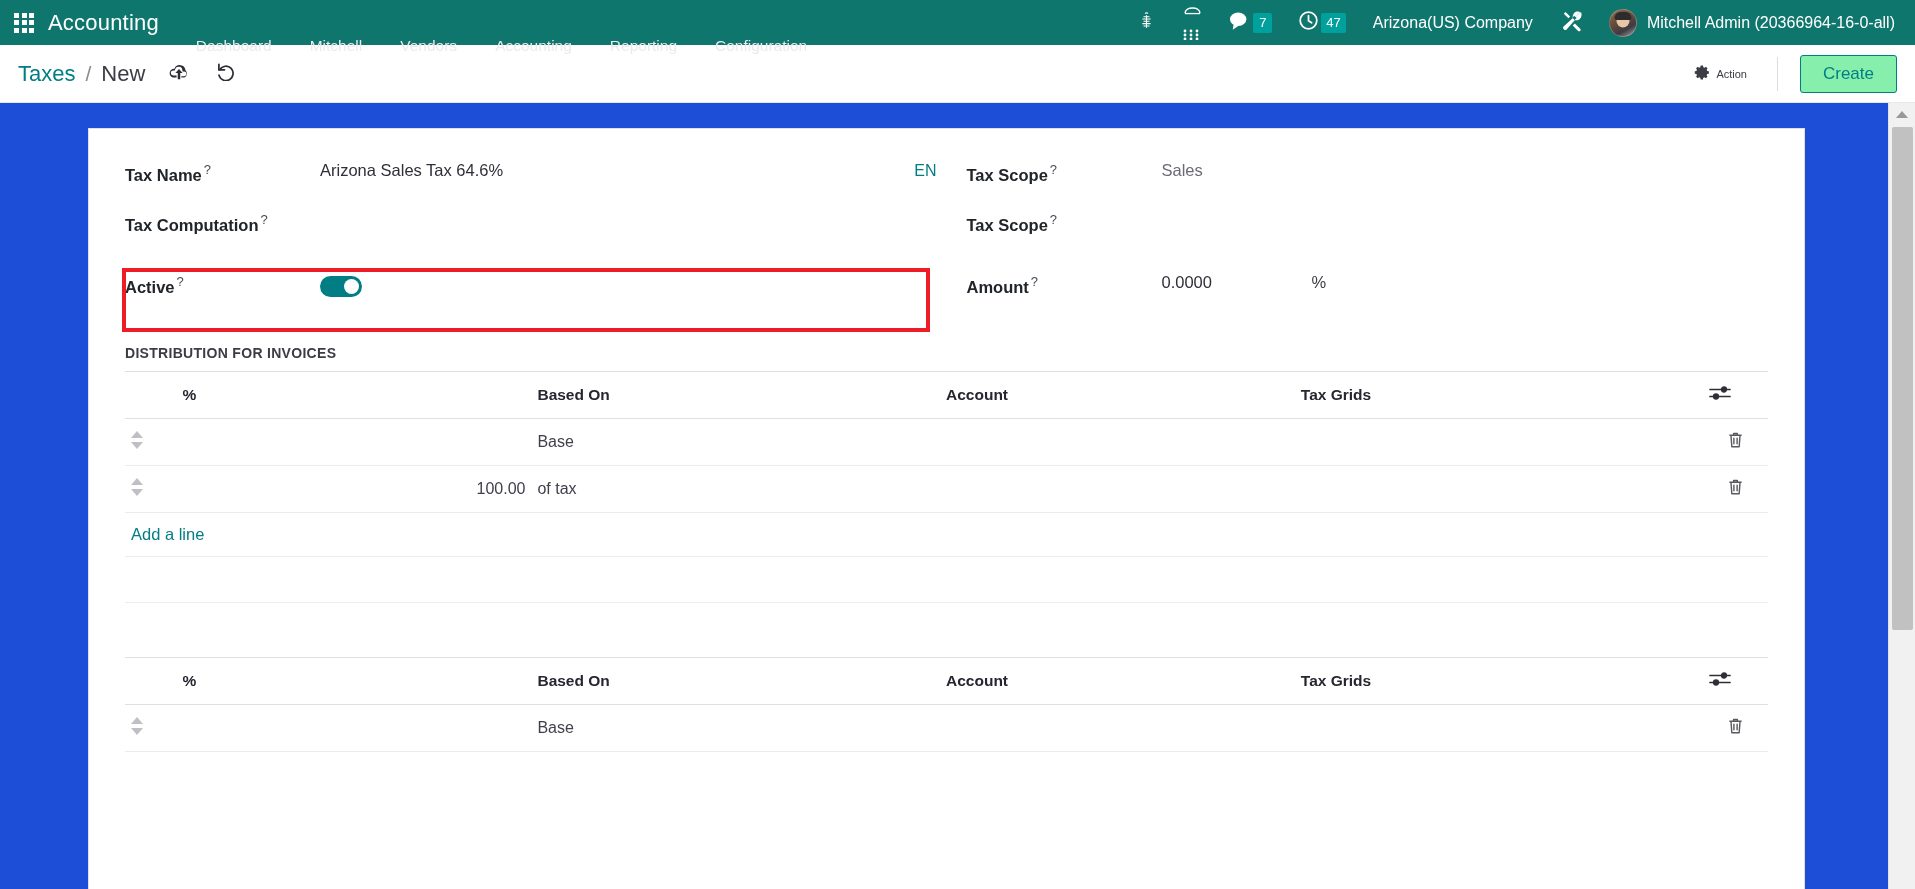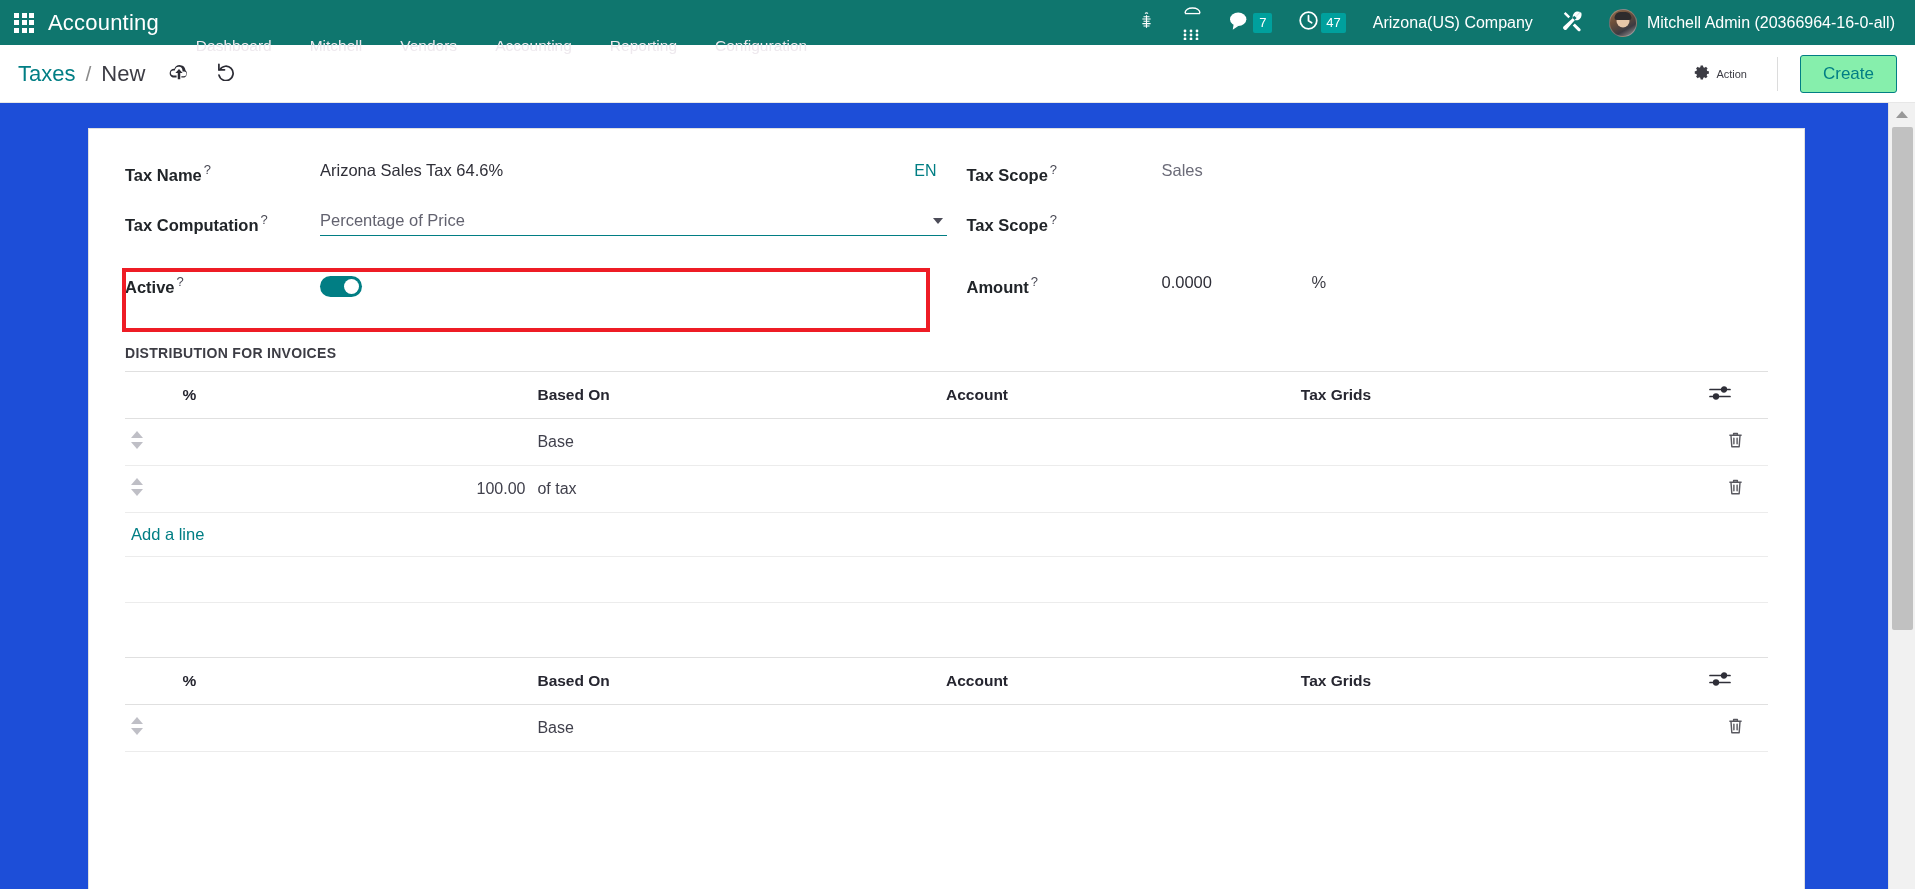--- a/index.html
+++ b/index.html
@@ -439,26 +439,20 @@
               <div class="name-row">
                 <span class="nm">Arizona Sales Tax 64.6%</span>
                 <span class="lang-tag">EN</span>
               </div>
             </div>
           </div>
 
           <div class="frow">
             <div class="flabel">
               <span>Tax Computation</span><sup>?</sup>
-            </div>
-            <div class="fval">
-              <div class="select-box">
-                <span class="sv">Percentage of Price</span>
-                <span class="caret"></span>
-              </div>
             </div>
           </div>
 
           <div class="frow" style="min-height:58px;padding-top:12px;">
             <div class="flabel">
               <span>Active</span><sup>?</sup>
             </div>
             <div class="fval">
               <div class="toggle"></div>
             </div>

